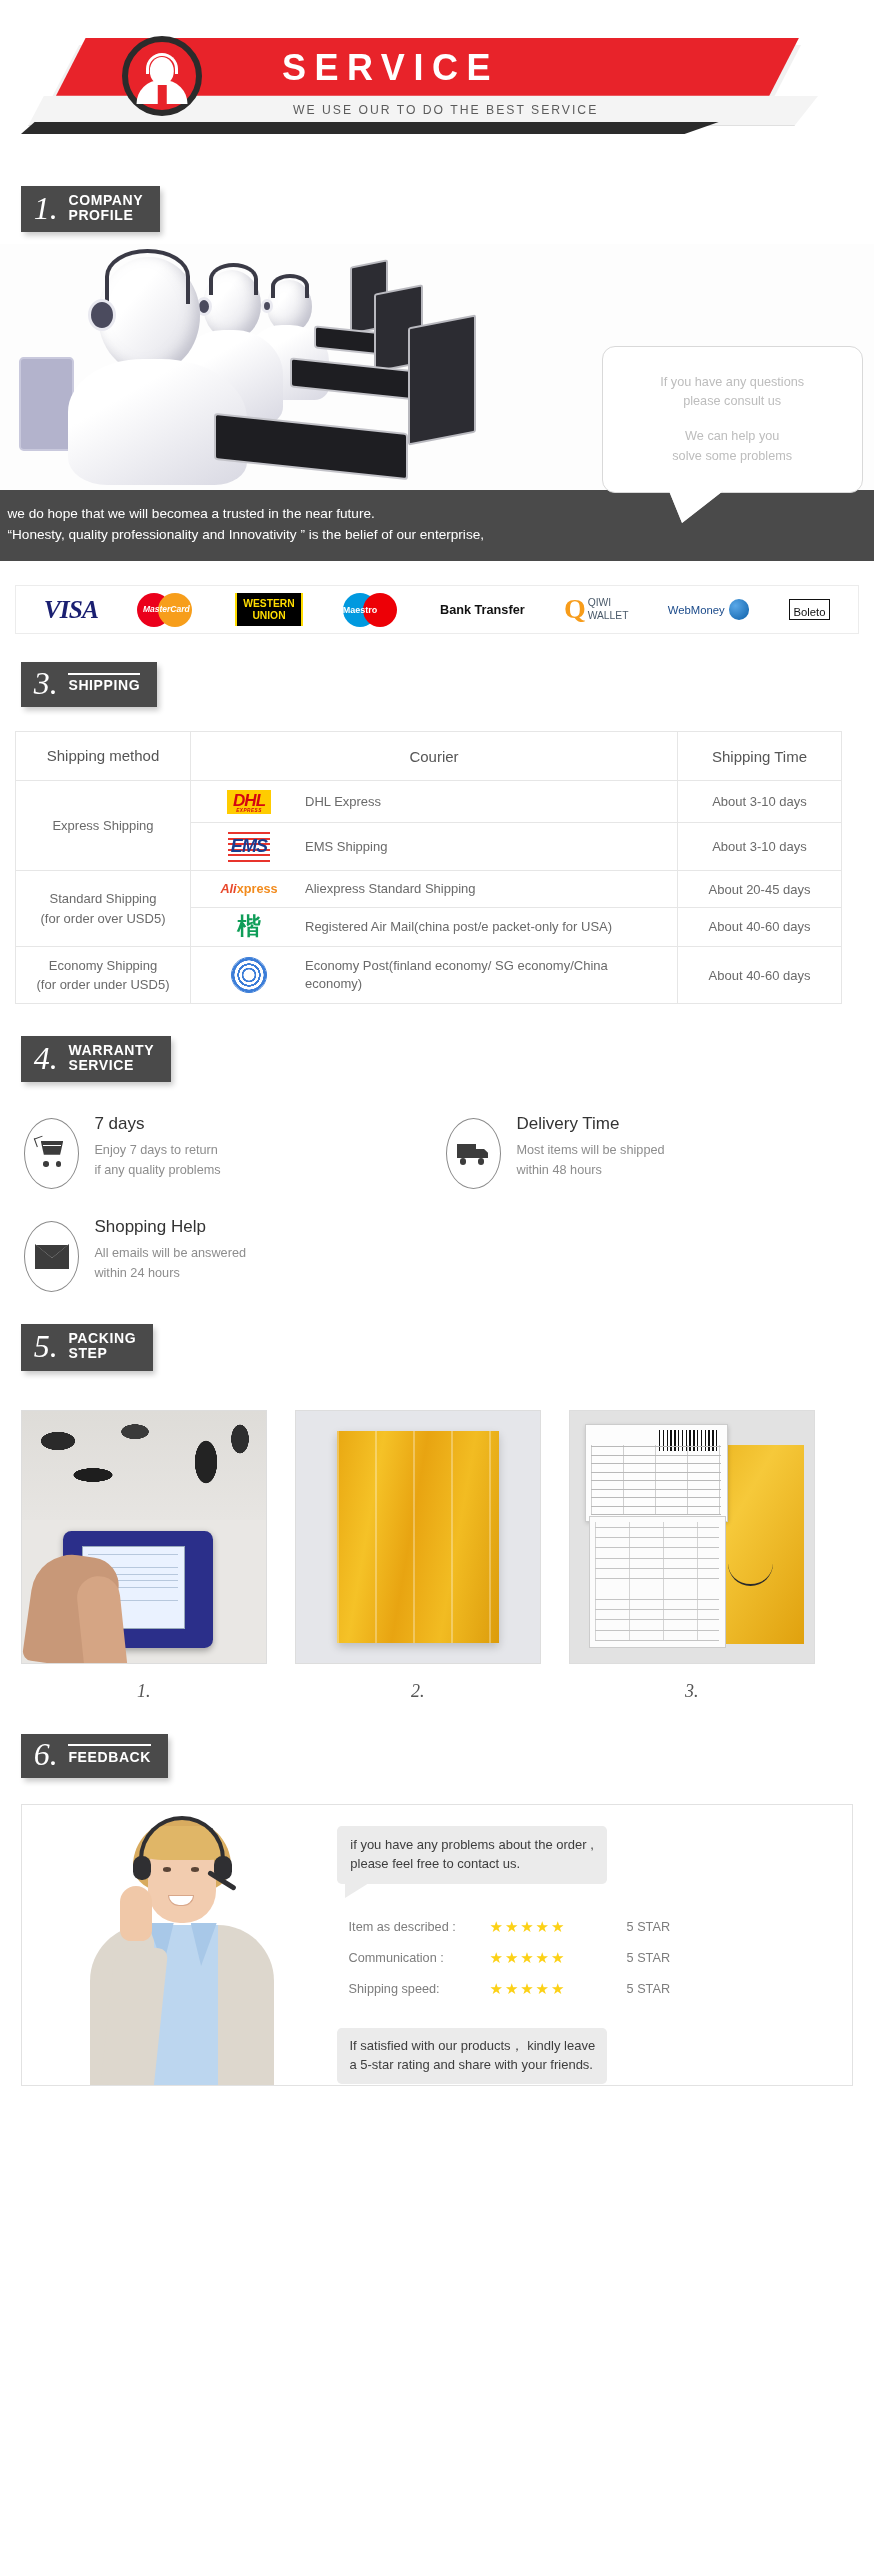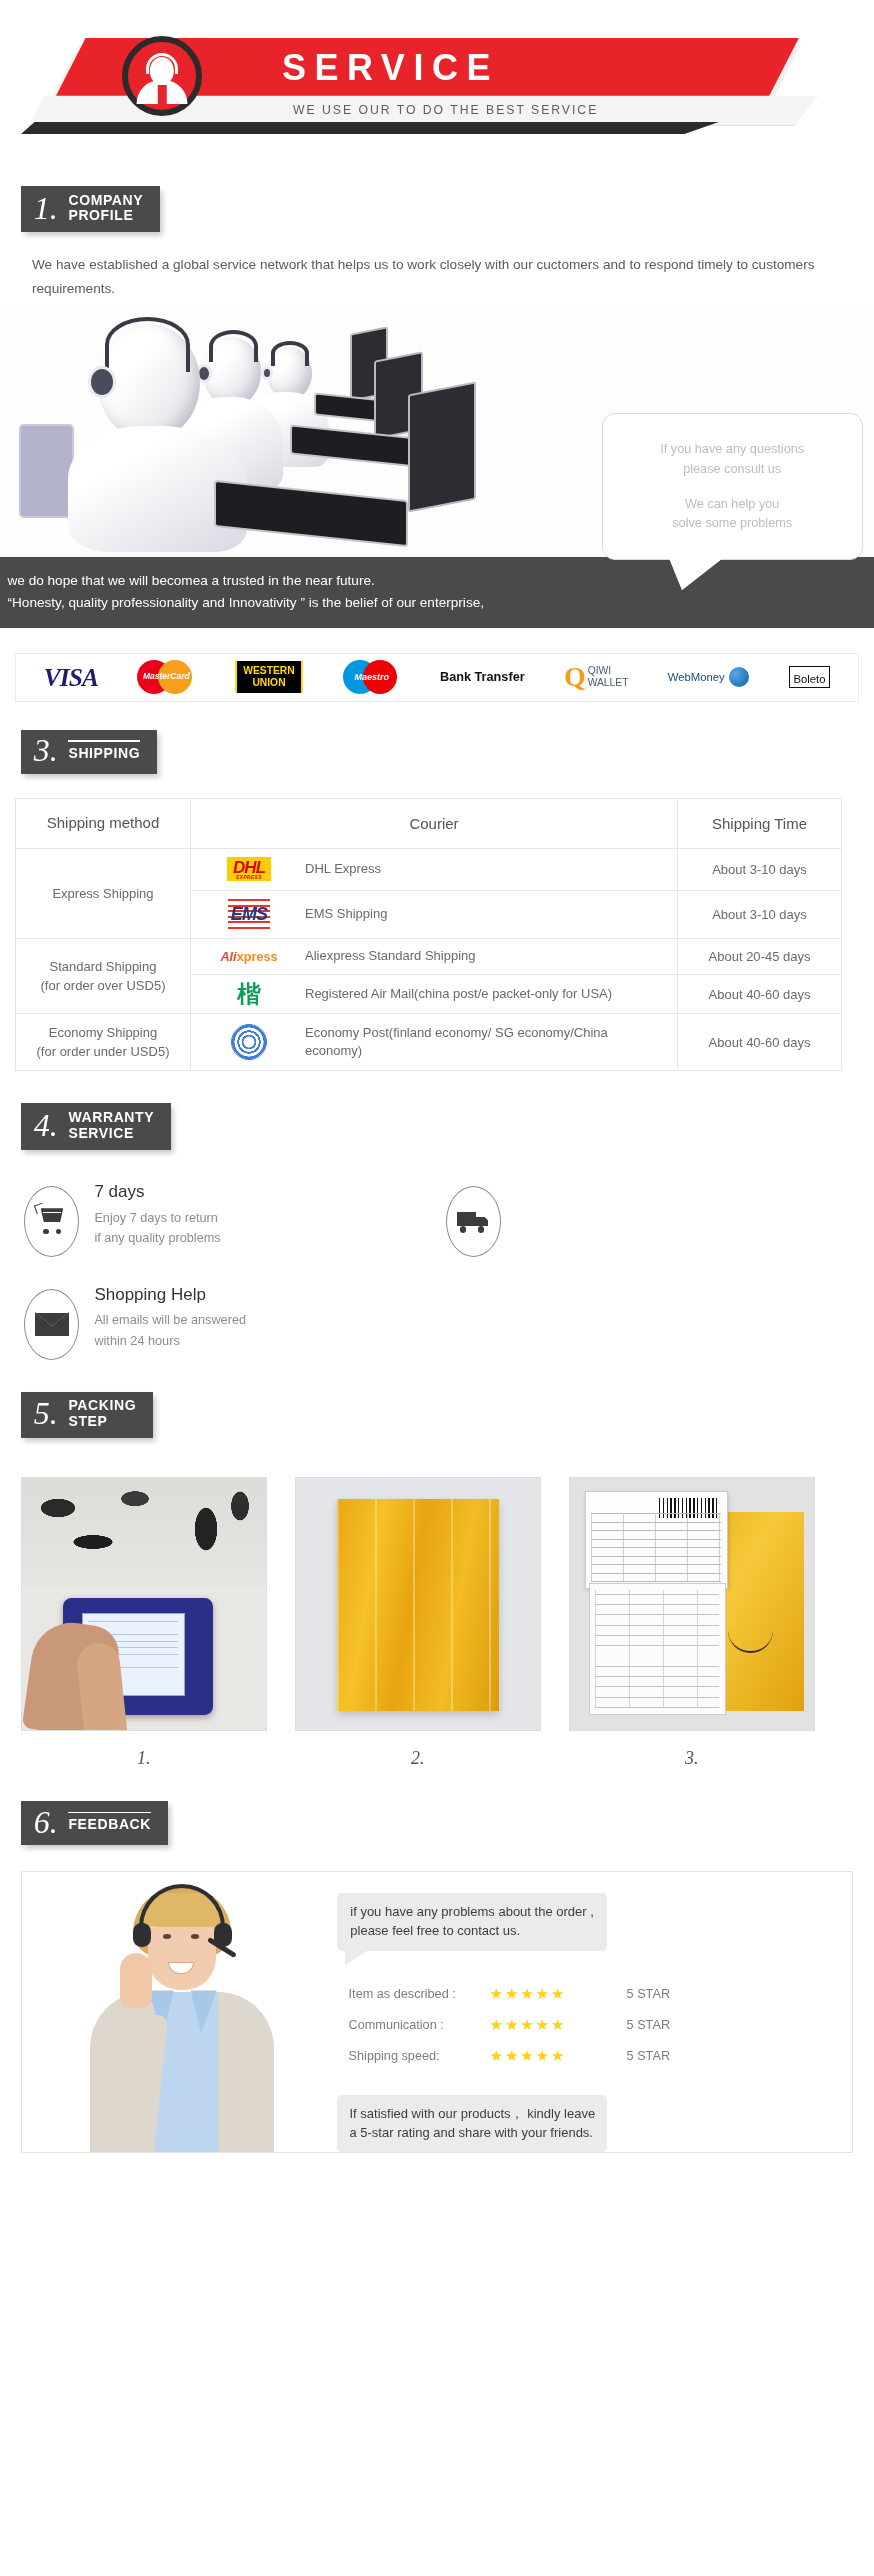--- a/index.html
+++ b/index.html
@@ -186,22 +186,22 @@
   .wu {
     background: #000; color: #ffdd00; font-weight: bold; font-size: 10.3px;
     line-height: 1.12; padding: 4.7px 6.6px; text-align: center;
     border-left: 2.8px solid #ffdd00; border-right: 2.8px solid #ffdd00;
   }
   .maestro { position: relative; width: 58px; height: 34px; }
   .maestro .c1,.maestro .c2 { position: absolute; top: 0; width: 34px; height: 34px; border-radius: 50%; }
   .maestro .c1 { left: 0; background: #0099df; }
   .maestro .c2 { left: 20.7px; background: #ed0006; }
   .maestro .mtxt {
-    position: absolute; left: 0; top: 12.2px; width: 58px; text-align: center;
-    font-size: 9px; font-weight: bold; color: #fff; z-index: 3; font-style: italic;
+    position: absolute; left: 0; top: 12.2px; width: 58px; 
+    font-size: 9px; font-weight: bold; color: #fff; z-index: 3; 
   }
   .bank { font-size: 12.7px; font-weight: bold; color: #111; }
   .qiwi { display: flex; align-items: center; }
   .qiwi .q {
     font-size: 28px; color: #f79c1a; font-weight: bold; line-height: .8;
     font-family: "Liberation Serif", serif;
   }
   .qiwi .qt { font-size: 10.3px; color: #4a5a6a; line-height: 1.18; margin-left: 1.9px; }
   .wm { display: flex; align-items: center; }
   .wm .wtx { font-size: 11.3px; color: #1a4a8a; }
@@ -538,21 +538,20 @@
   </div>
 
   <div class="s1">
     <div class="sect-tag">
       <span class="num">1.</span>
       <span class="lbl">
         <span>COMPANY</span><br>
         <span>PROFILE</span>
       </span>
     </div>
-    <div class="s1-desc">We have established a global service network that helps us to work closely with our cuctomers and to respond timely to customers requirements.</div>
   </div>
 
   <div class="hero-photo">
     <div class="agents">
       <div class="monitor-left"></div>
 
       <div class="agent">
         <div class="ahead" style="left:252px;top:36px;width:45px;height:53px;"></div>
         <div class="aband" style="left:256px;top:30px;width:38px;height:24.4px;"></div>
         <div class="aear" style="left:246px;top:55px;width:12.2px;height:14px;"></div>
@@ -776,20 +775,27 @@
 
     <div class="war-item">
       <div class="war-circle">
         <div class="ico-truck">
           <span class="cab"></span>
             <span class="bed"></span>
           <span class="w1"></span>
             <span class="w2"></span>
         </div>
       </div>
+      <div class="war-txt">
+        <div class="t">Delivery Time</div>
+        <div class="d">
+          <span>Most items will be shipped</span><br>
+          <span>within 48 hours</span>
+        </div>
+      </div>
     </div>
 
 
     <div class="war-item">
       <div class="war-circle">
         <div class="ico-mail"></div>
       </div>
       <div class="war-txt">
         <div class="t">Shopping Help</div>
         <div class="d">

